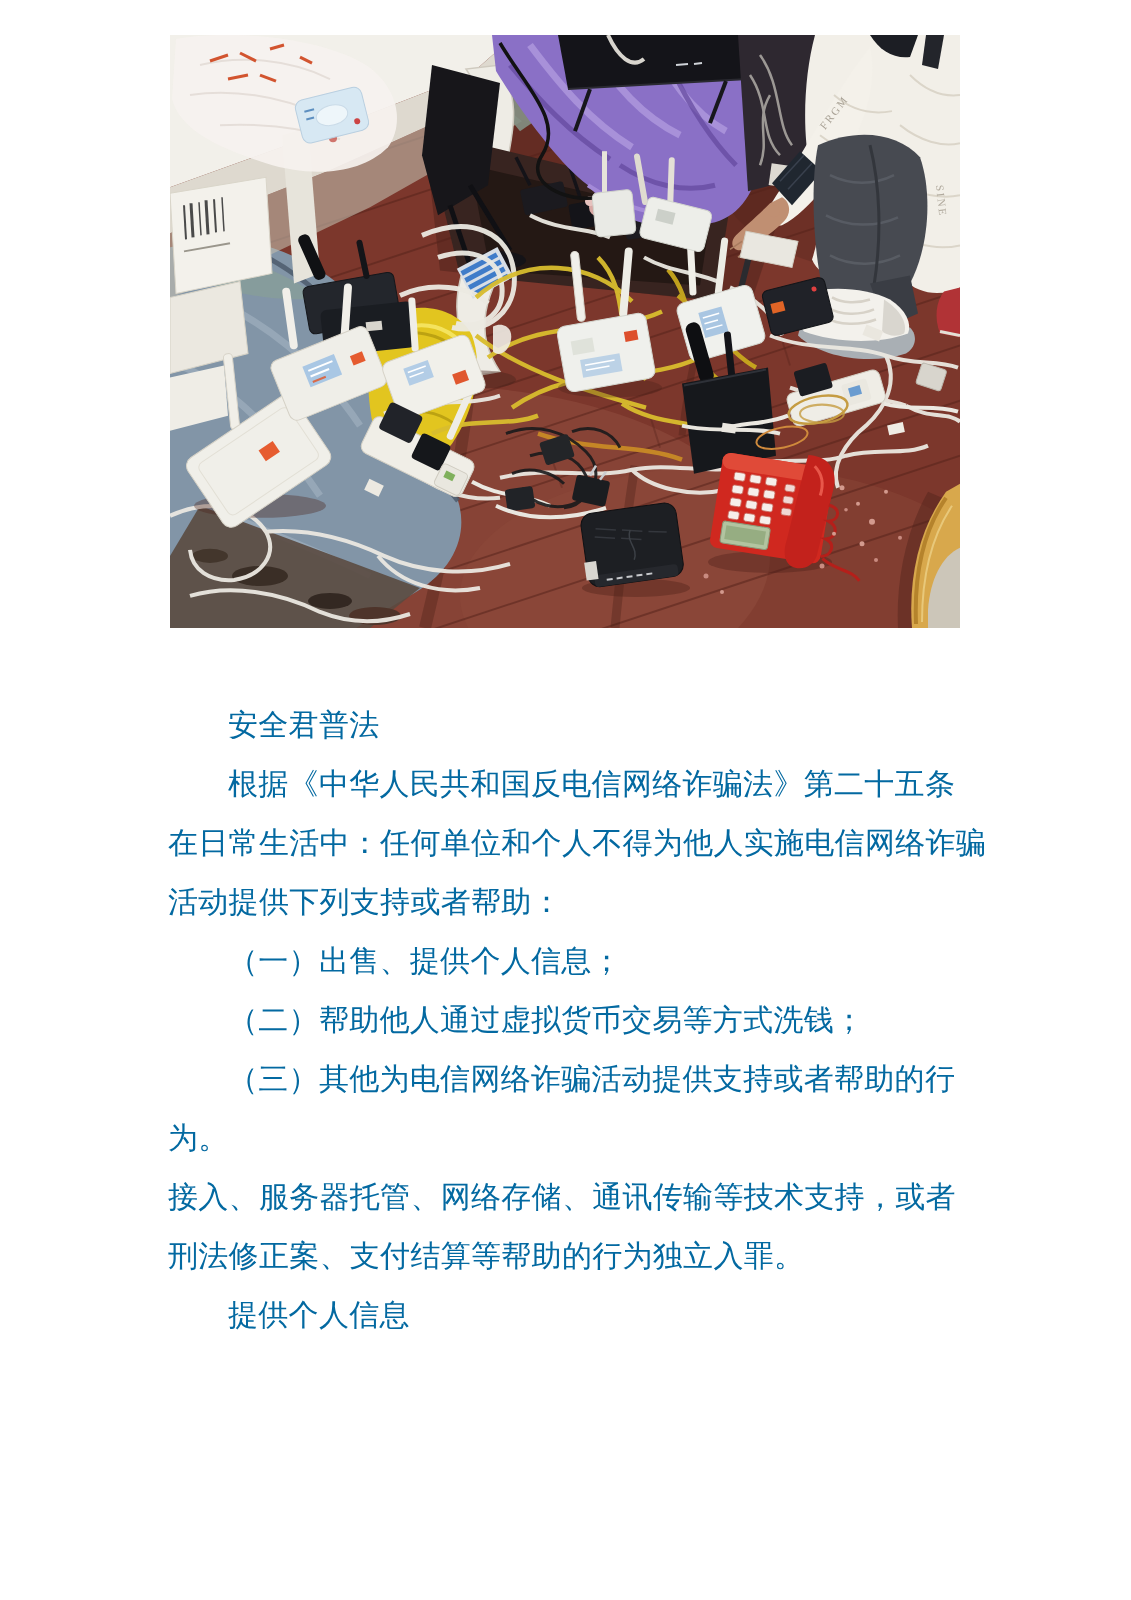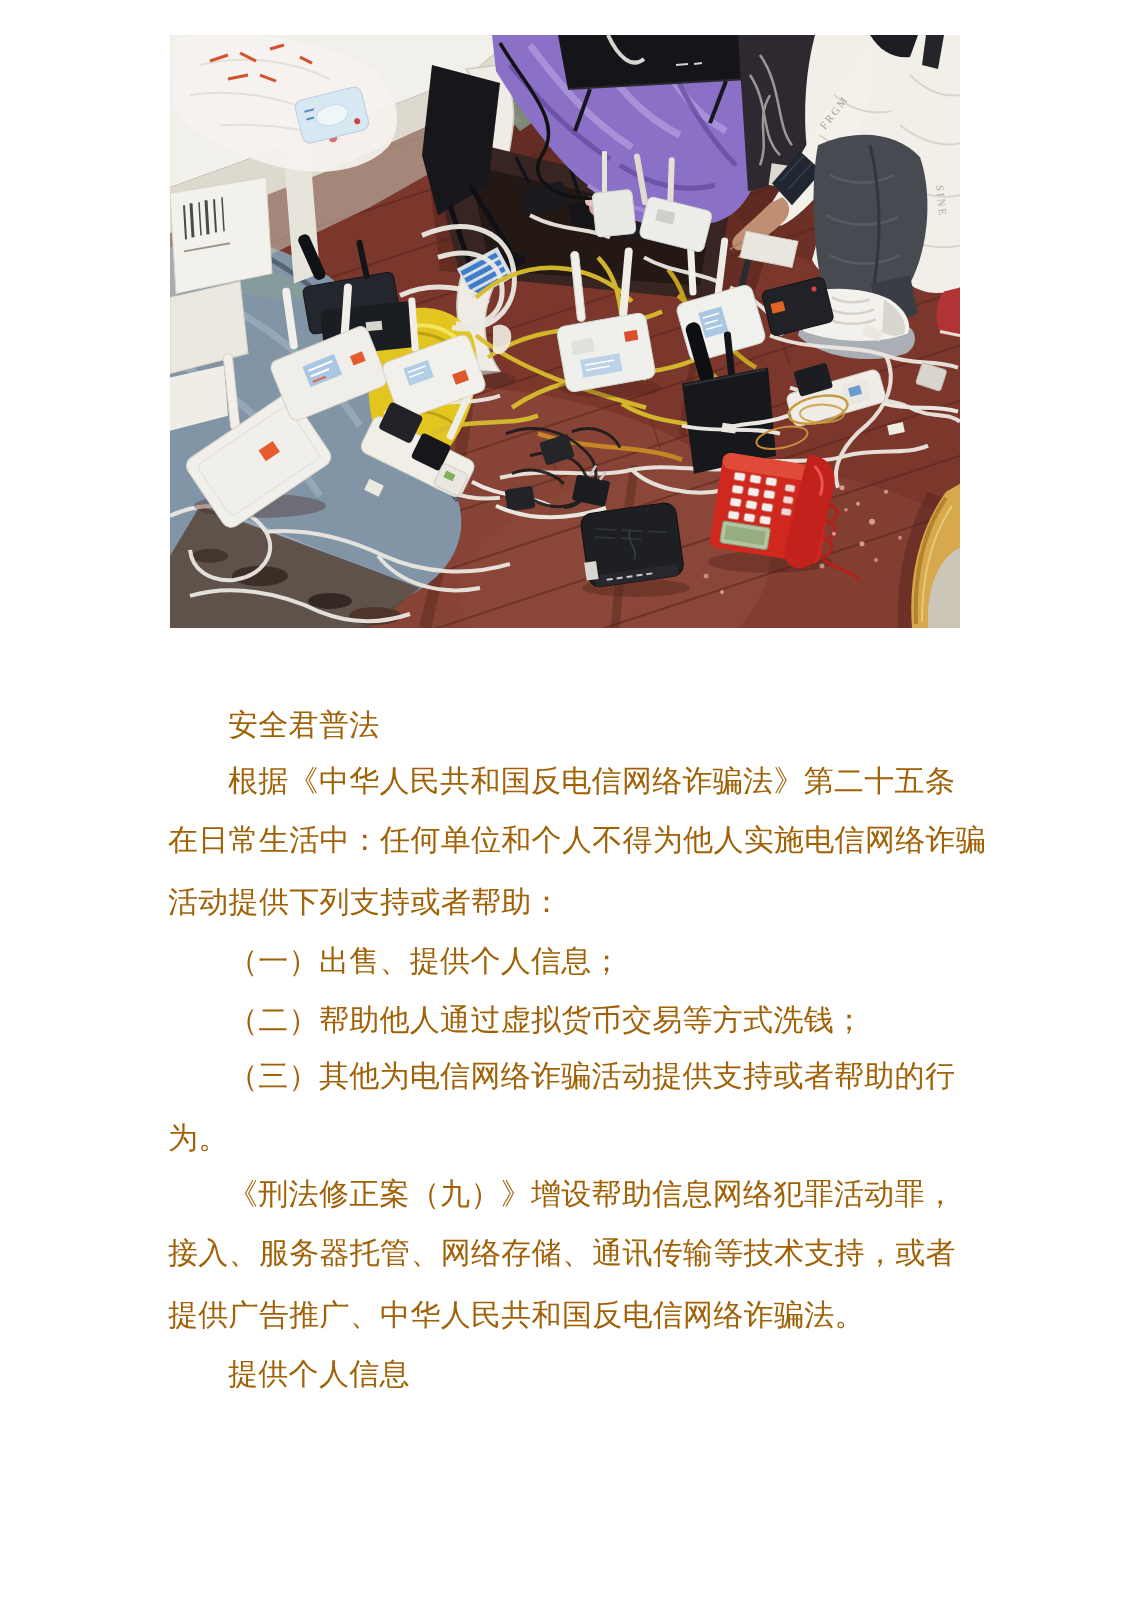--- a/index.html
+++ b/index.html
@@ -23,30 +23,29 @@
   #photo-figure svg { display: block; width: 100%; height: 100%; }
   #article-body {
     position: absolute;
     left: 168px; top: 695px;
     width: 786px;
   }
   .line {
     height: 59px;
     line-height: 59px;
     font-size: 30px;
-    color: #a16207;
+    color: #0369a1;
     white-space: nowrap;
     letter-spacing: 0.3px;
   }
   .line.indent { padding-left: 60px; }
   .line.fill {
     text-align: justify;
     text-align-last: justify;
     text-justify: inter-character;
-    font-family: Liberation Mono, monospace;
   }
 </style>
 </head>
 <body>
 
 <div id="page">
 
   <figure id="photo-figure">
     <svg viewBox="0 0 790 592" preserveAspectRatio="none">
 
@@ -562,19 +561,18 @@
 
   <div id="article-body">
       <div class="line indent">安全君普法</div>
       <div class="line indent fill">根据《中华人民共和国反电信网络诈骗法》第二十五条</div>
       <div class="line fill">在日常生活中：任何单位和个人不得为他人实施电信网络诈骗</div>
       <div class="line">活动提供下列支持或者帮助：</div>
       <div class="line indent">（一）出售、提供个人信息；</div>
       <div class="line indent">（二）帮助他人通过虚拟货币交易等方式洗钱；</div>
       <div class="line indent fill">（三）其他为电信网络诈骗活动提供支持或者帮助的行</div>
       <div class="line">为。</div>
-      <div class="line indent fill">《刑法修正案（九）》增设帮助信息网络犯罪活动罪，</div>
       <div class="line fill">接入、服务器托管、网络存储、通讯传输等技术支持，或者</div>
-      <div class="line">提供广告推广、中华人民共和国反电信网络诈骗法。</div>
+      <div class="line">刑法修正案、支付结算等帮助的行为独立入罪。</div>
       <div class="line indent">提供个人信息</div>
     </div>
 
 </div>
 
 </body></html>

